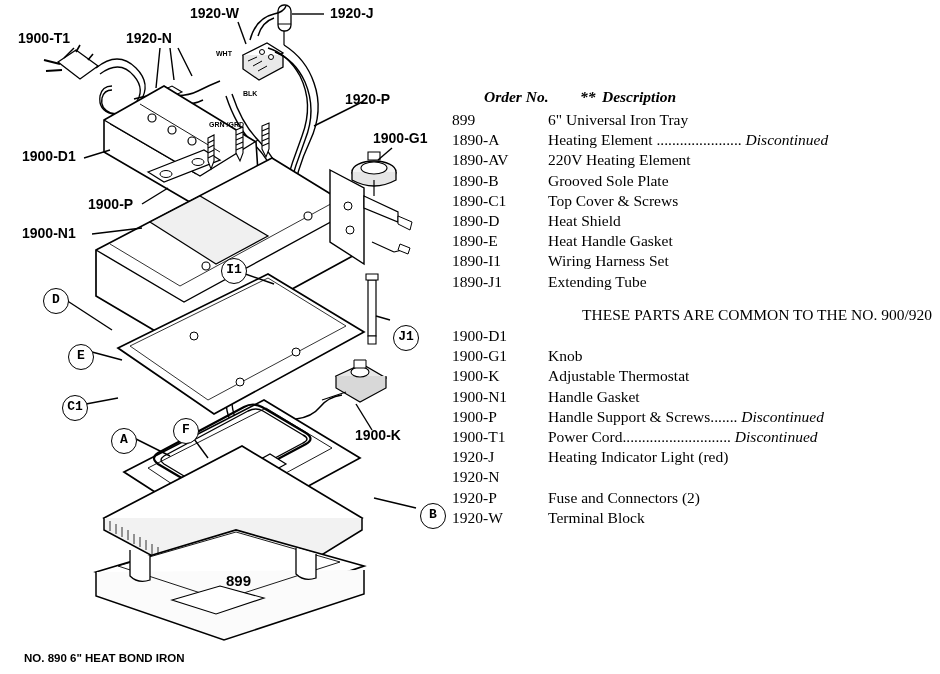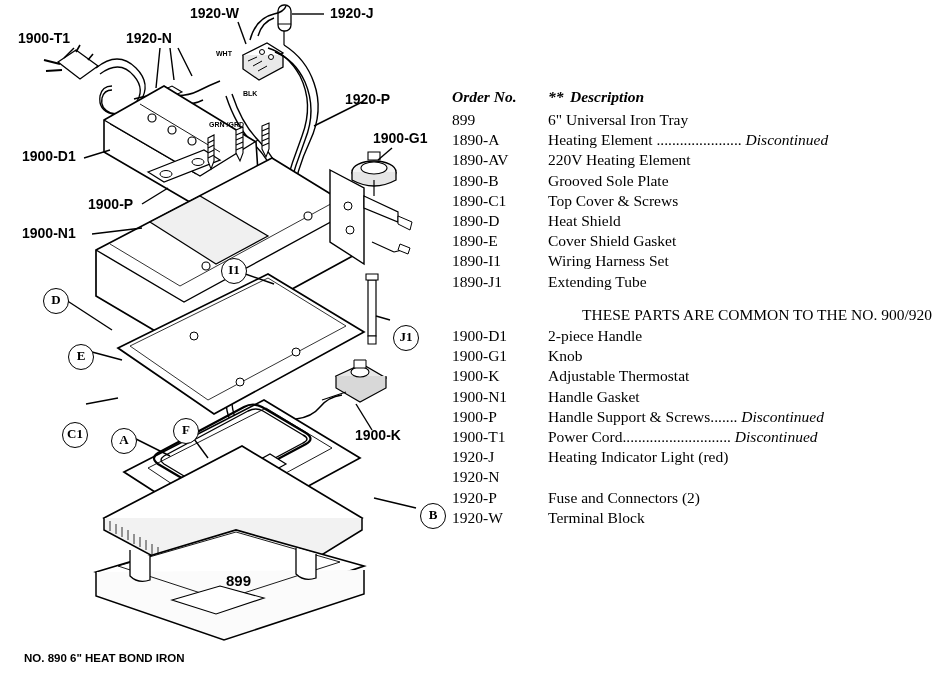--- a/index.html
+++ b/index.html
@@ -32,41 +32,42 @@
     position: absolute;
     width: 24px;
     height: 24px;
     border: 1.5px solid #000;
     border-radius: 50%;
     background: #fff;
     font-size: 13px;
     font-weight: bold;
     text-align: center;
     line-height: 22px;
-    font-family: Liberation Serif, serif;
+    font-family: Liberation Mono, monospace;
   }
   .wire-tag {
     position: absolute;
     font-size: 7px;
     font-family: "Liberation Sans", sans-serif;
     font-weight: bold;
   }
   #parts-list {
     position: absolute;
     left: 452px;
     top: 88px;
     width: 480px;
   }
   .list-head {
     font-family: "Liberation Serif", serif;
     font-style: italic;
     font-weight: bold;
     font-size: 15.5px;
     margin-bottom: 4px;
     display: flex;
+    margin-left: 32px;
   }
   .list-head .c1 { width: 96px; }
   .list-head .c2 { width: 22px; text-align: left; }
   .row {
     display: flex;
     font-family: "Liberation Serif", serif;
     font-size: 15.5px;
     line-height: 20.2px;
   }
   .row .code {
@@ -289,21 +290,21 @@
 <div class="callout-label" style="left:345px;top:91px;">1920-P</div>
 <div class="callout-label" style="left:373px;top:130px;">1900-G1</div>
 <div class="callout-label" style="left:22px;top:148px;">1900-D1</div>
 <div class="callout-label" style="left:88px;top:196px;">1900-P</div>
 <div class="callout-label" style="left:22px;top:225px;">1900-N1</div>
 <div class="callout-label" style="left:355px;top:427px;">1900-K</div>
 <div class="callout-label" style="left:226px;top:572px;font-size:15px;">899</div>
 
 <div class="circle-label" style="left:43px;top:288px;">D</div>
 <div class="circle-label" style="left:68px;top:344px;">E</div>
-<div class="circle-label" style="left:62px;top:395px;margin-top:27px;">C1</div>
+<div class="circle-label" style="left:62px;top:395px;">C1</div>
 <div class="circle-label" style="left:111px;top:428px;">A</div>
 <div class="circle-label" style="left:173px;top:418px;">F</div>
 <div class="circle-label" style="left:420px;top:503px;">B</div>
 <div class="circle-label" style="left:221px;top:258px;">I1</div>
 <div class="circle-label" style="left:393px;top:325px;">J1</div>
 
 <div class="wire-tag" style="left:216px;top:50px;">WHT</div>
 <div class="wire-tag" style="left:243px;top:90px;">BLK</div>
 <div class="wire-tag" style="left:209px;top:121px;">GRN /GRD</div>
 
@@ -333,36 +334,35 @@
   <div class="row">
     <span class="code">1890-C1</span>
     <span class="desc"><span>Top Cover &amp; Screws</span></span>
   </div>
   <div class="row">
     <span class="code">1890-D</span>
     <span class="desc"><span>Heat Shield</span></span>
   </div>
   <div class="row">
     <span class="code">1890-E</span>
-    <span class="desc"><span>Cover Shield Gasket</span></span>
+    <span class="desc"><span>Heat Handle Gasket</span></span>
   </div>
   <div class="row">
     <span class="code">1890-I1</span>
     <span class="desc"><span>Wiring Harness Set</span></span>
   </div>
   <div class="row">
     <span class="code">1890-J1</span>
     <span class="desc"><span>Extending Tube</span></span>
   </div>
 
   <div class="section-note">THESE PARTS ARE COMMON TO THE NO. 900/920</div>
 
   <div class="row">
     <span class="code">1900-D1</span>
-    <span class="desc"><span>2-piece Handle</span></span>
   </div>
   <div class="row">
     <span class="code">1900-G1</span>
     <span class="desc"><span>Knob</span></span>
   </div>
   <div class="row">
     <span class="code">1900-K</span>
     <span class="desc"><span>Adjustable Thermostat</span></span>
   </div>
   <div class="row">

